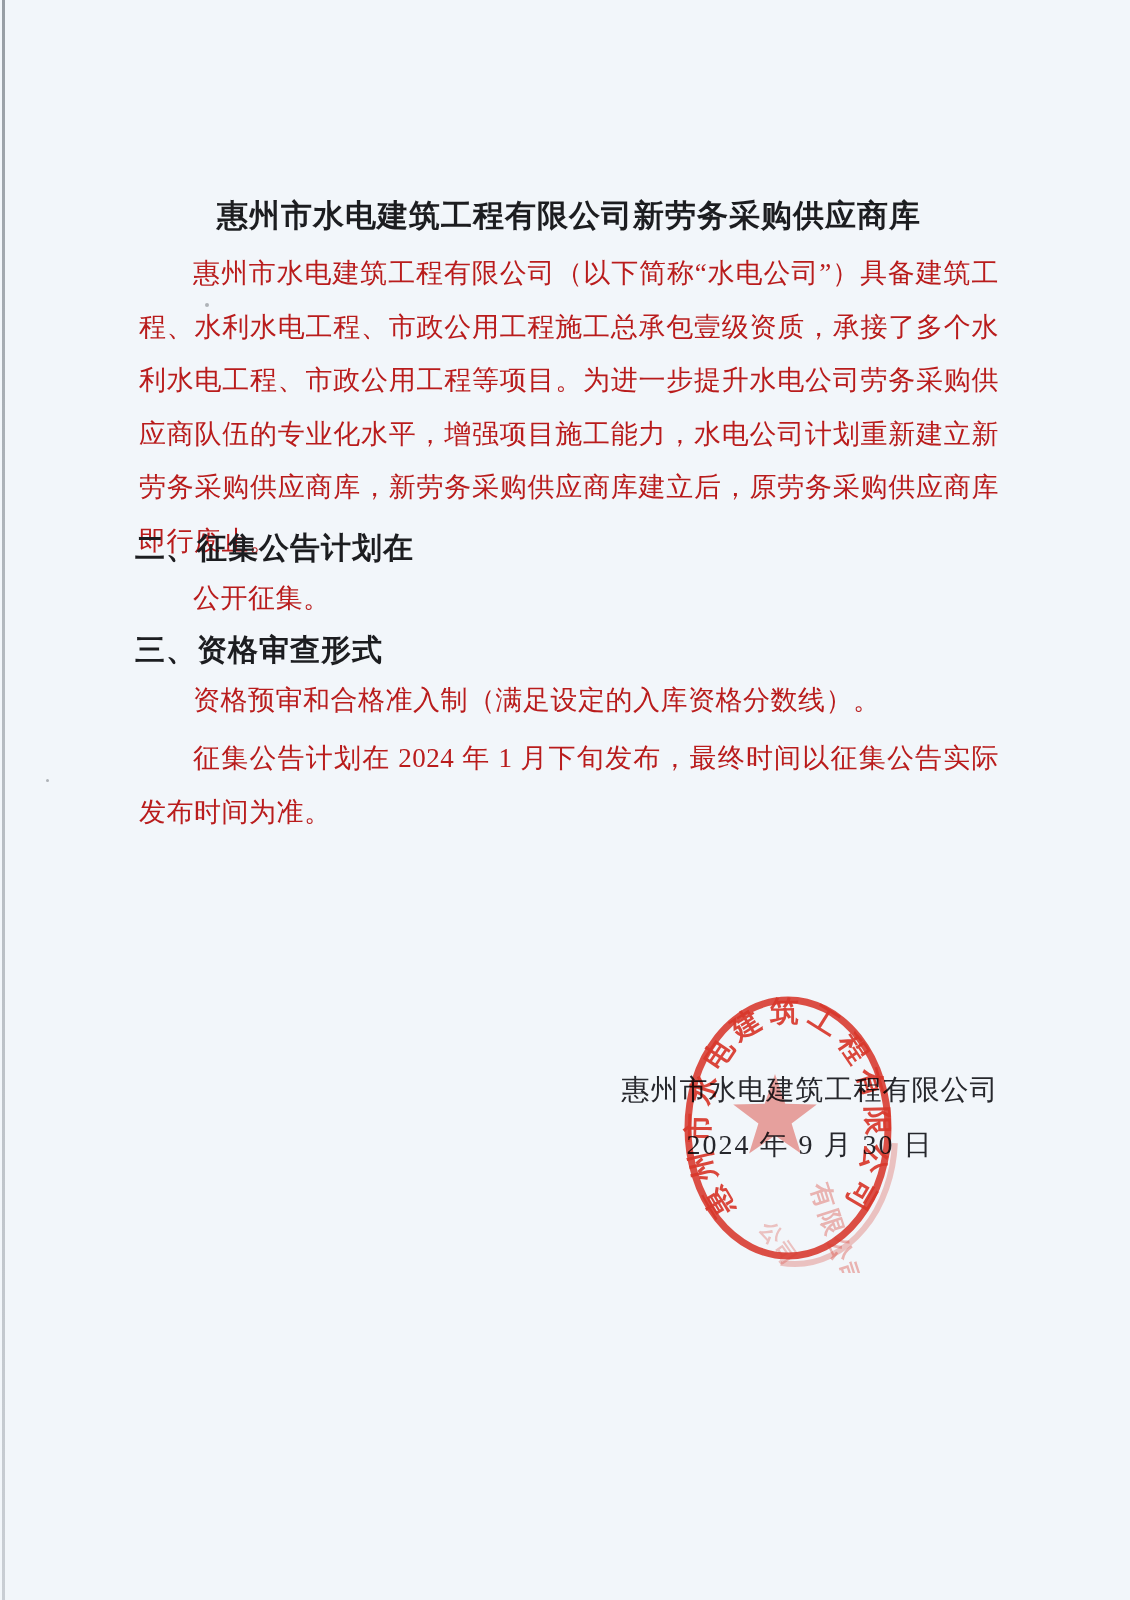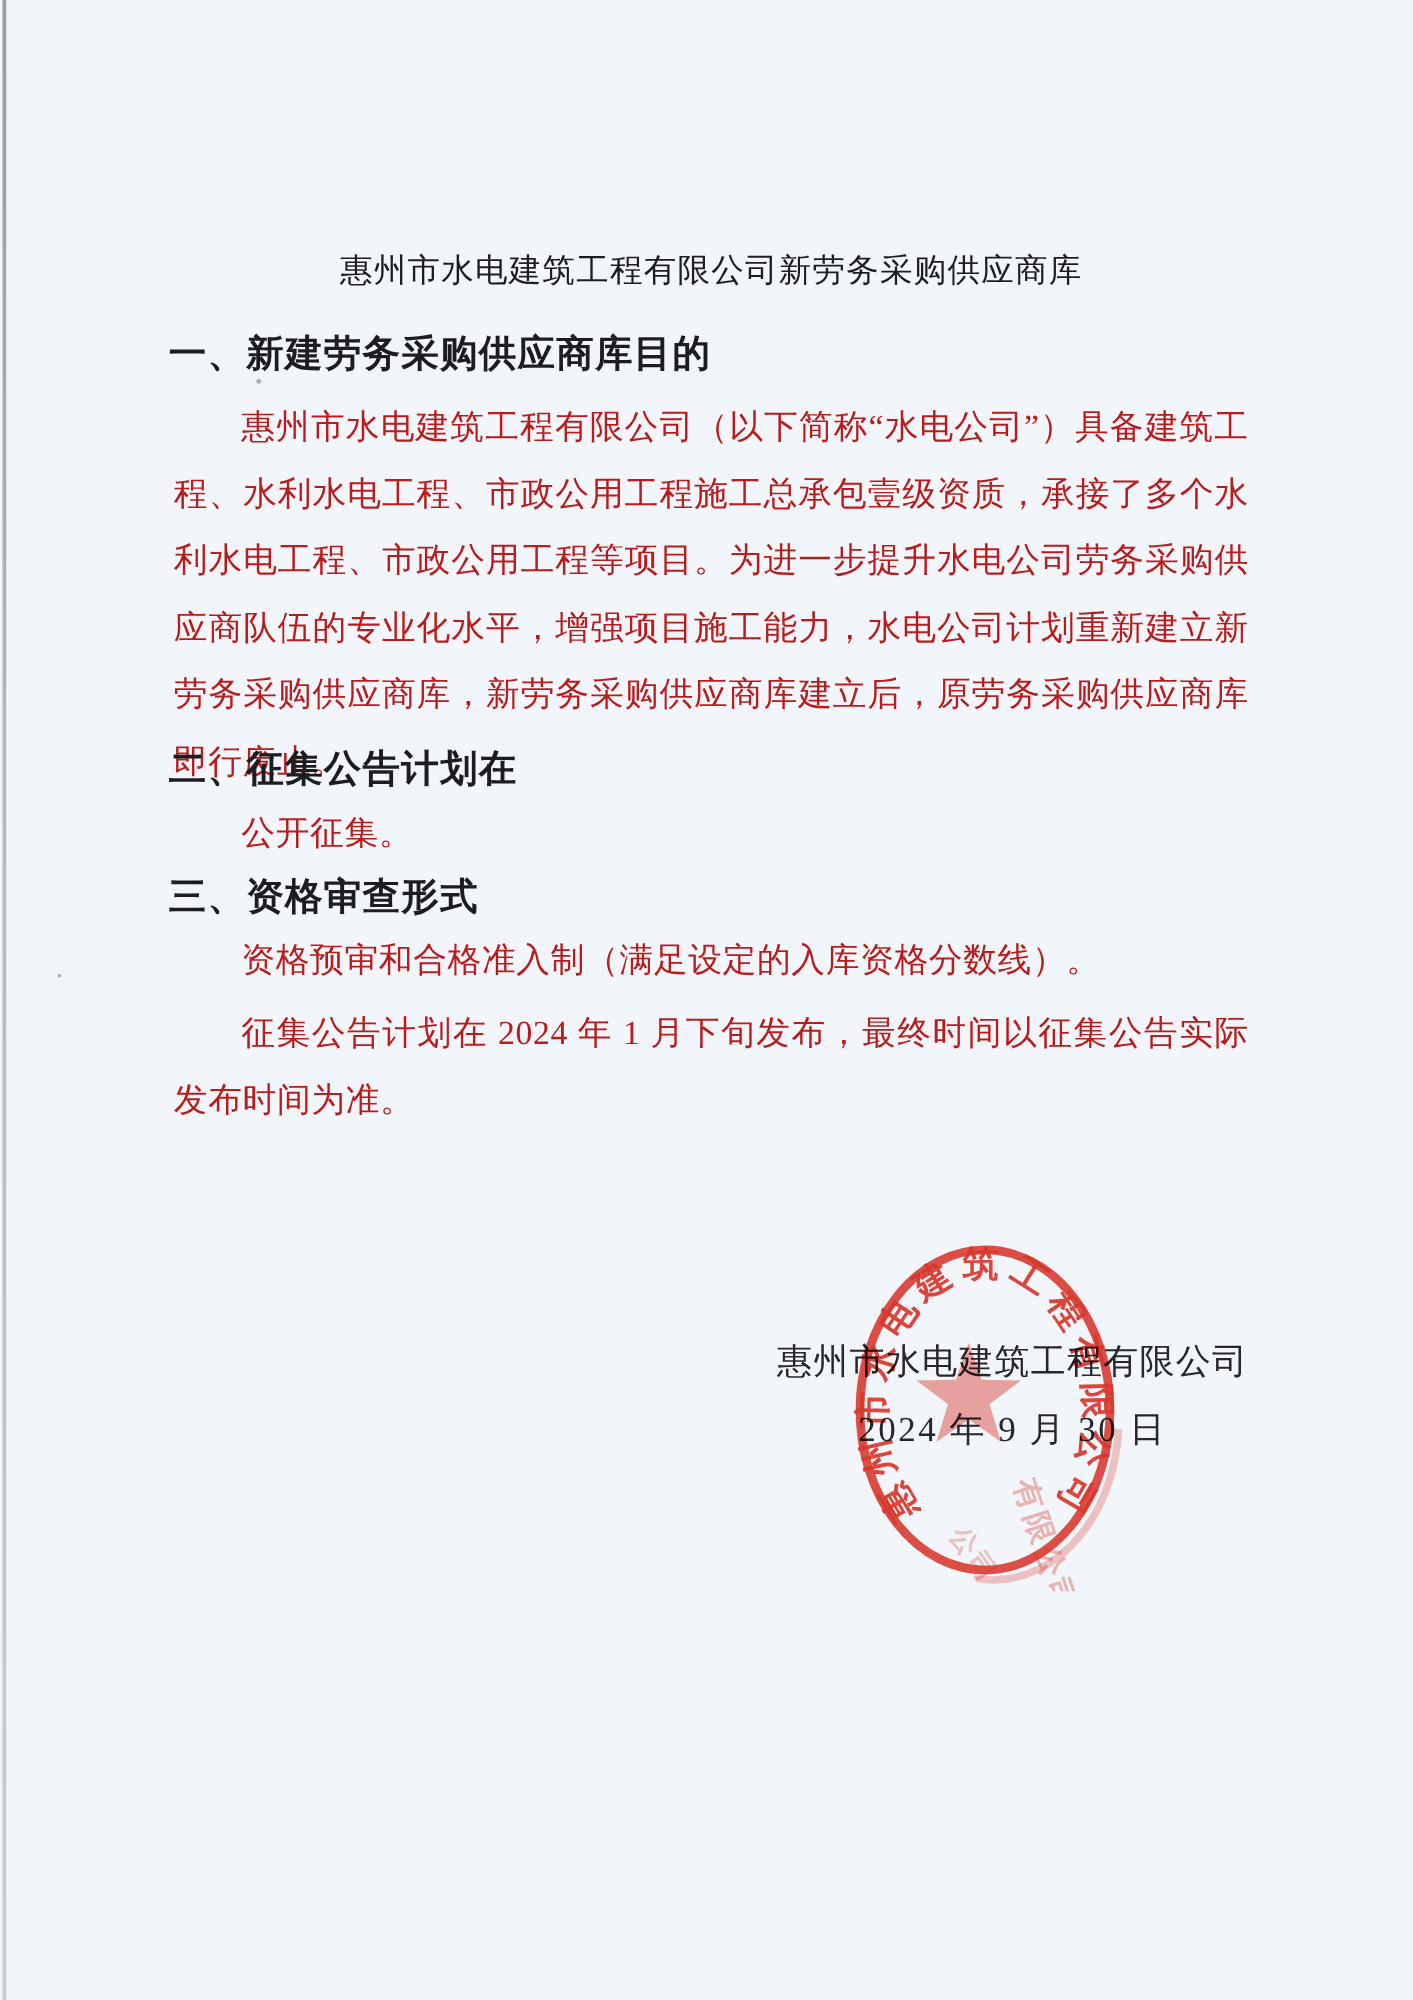--- a/index.html
+++ b/index.html
@@ -25,22 +25,22 @@
   }
   .content {
     position: absolute;
     left: 135px; top: 0;
     width: 868px;
   }
   .title {
     margin: 0;
     text-align: center;
     font-family: "Liberation Sans", sans-serif;
-    font-weight: normal;
-    font-size: 26px;
+    font-weight: bold;
+    font-size: 31px;
     line-height: 40px;
     color: #1c1d20;
     letter-spacing: 1px;
   }
   .title-1 { margin-top: 196px; }
   .title-2 { margin-top: 26px; }
   .heading {
     margin: 0;
     font-family: "Liberation Sans", sans-serif;
     font-weight: bold;
@@ -125,21 +125,20 @@
 
 <div class="page">
 
   <div class="edge-line"></div>
   <div class="speck speck-1"></div>
   <div class="speck speck-2"></div>
 
   <div class="content">
     <h1 class="title title-1">惠州市水电建筑工程有限公司新劳务采购供应商库</h1>
 
-    <h2 class="heading heading-gap">一、新建劳务采购供应商库目的</h2>
     <p class="body-para para-gap lines-5">惠州市水电建筑工程有限公司（以下简称“水电公司”）具备建筑工程、水利水电工程、市政公用工程施工总承包壹级资质，承接了多个水利水电工程、市政公用工程等项目。为进一步提升水电公司劳务采购供应商队伍的专业化水平，增强项目施工能力，水电公司计划重新建立新劳务采购供应商库，新劳务采购供应商库建立后，原劳务采购供应商库即行废止。</p>
 
     <h2 class="heading heading-flow">二、征集公告计划在</h2>
     <p class="body-para lines-1">公开征集。</p>
 
     <h2 class="heading">三、资格审查形式</h2>
     <p class="body-para lines-1">资格预审和合格准入制（满足设定的入库资格分数线）。</p>
 
     <p class="body-para lines-2">征集公告计划在 2024 年 1 月下旬发布，最终时间以征集公告实际发布时间为准。</p>
   </div>

